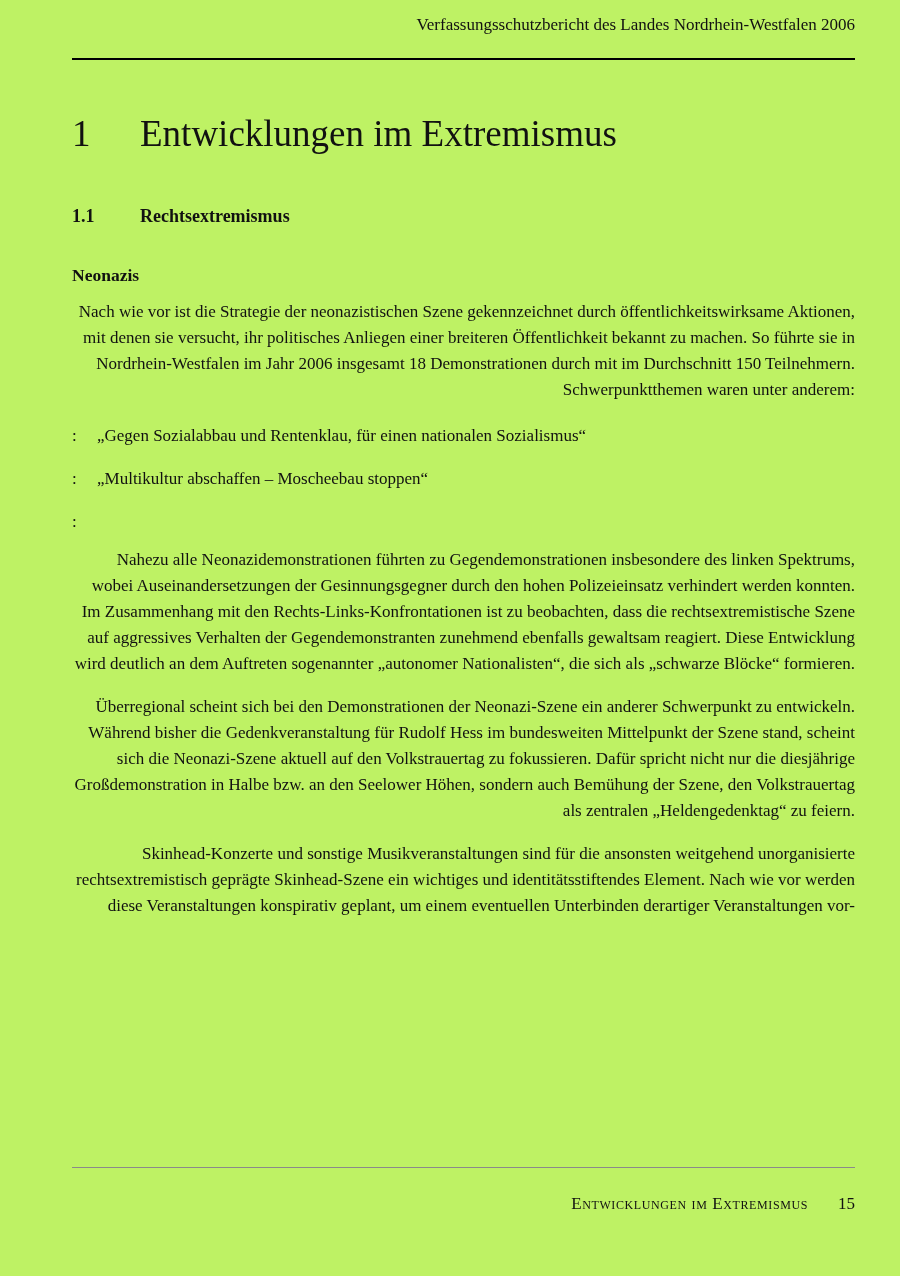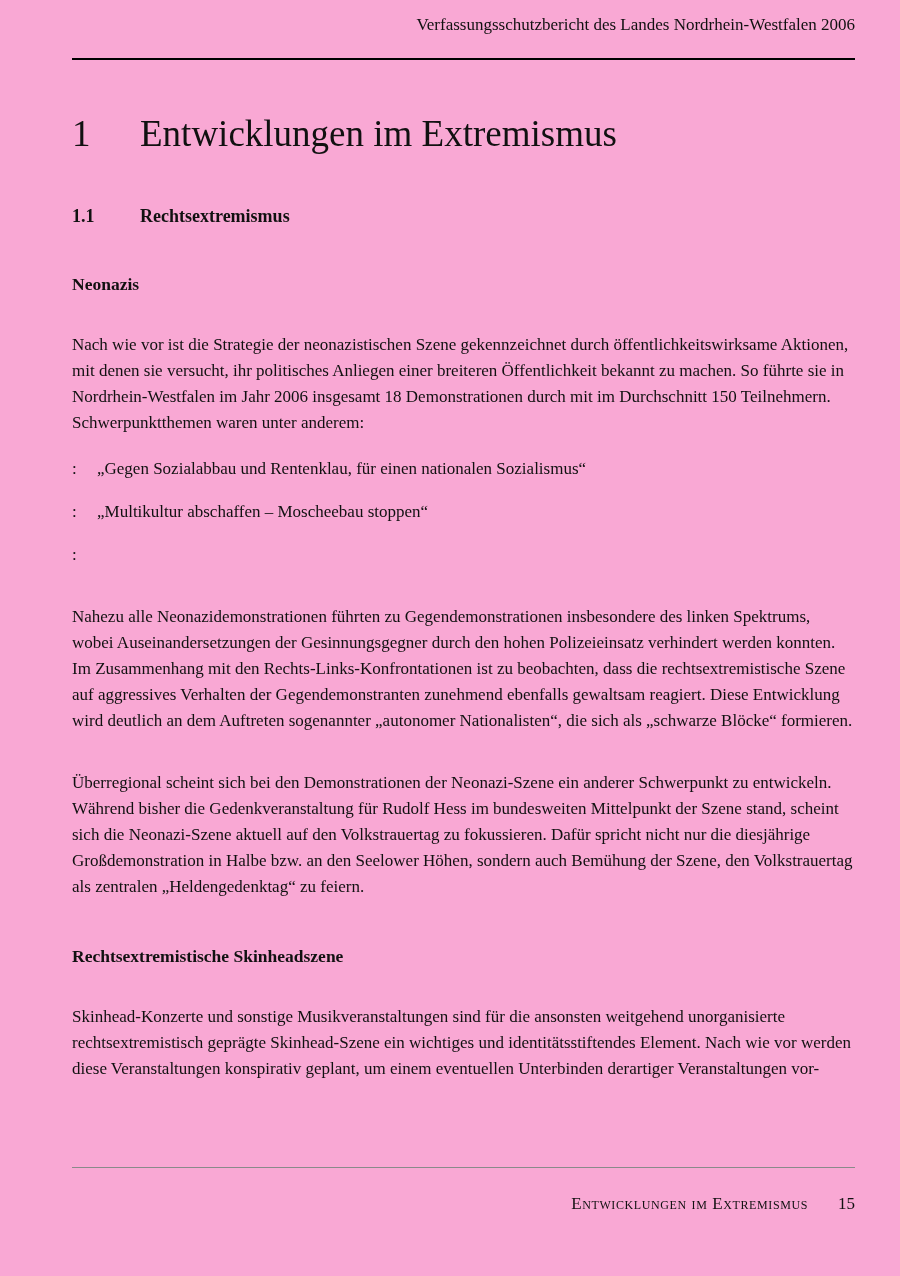--- a/index.html
+++ b/index.html
@@ -5,21 +5,21 @@
   html, body {
     margin: 0;
     padding: 0;
     background: #ffffff;
   }
   .page {
     position: relative;
     width: 900px;
     height: 1276px;
     margin: 0 auto;
-    background: #f9a8d4;
+    background: #bef264;
     font-family: "Liberation Serif", "DejaVu Serif", serif;
     color: #111111;
     box-sizing: border-box;
     overflow: hidden;
   }
   .content {
     position: absolute;
     left: 72px;
     right: 45px;
     top: 0;
@@ -52,30 +52,30 @@
     font-size: 18px;
     font-weight: bold;
     line-height: 24px;
     display: flex;
   }
   .section-heading .num {
     display: inline-block;
     min-width: 68px;
   }
   .sub-heading {
-    margin-top: 44px;
+    margin-top: 35px;
     font-size: 17.5px;
     font-weight: bold;
     line-height: 24px;
   }
   .para {
-    margin-top: 36px;
+    margin-top: 12px;
     font-size: 17px;
     line-height: 26px;
-    text-align: left;
+    text-align: right;
   }
   .bullet-list {
     margin-top: 20px;
   }
   .bullet-item {
     display: flex;
     margin-top: 17px;
     font-size: 17px;
     line-height: 26px;
   }
@@ -146,21 +146,20 @@
       </div>
       <div class="bullet-item">
         <span class="marker">:</span>
       </div>
     </div>
 
     <p class="para">Nahezu alle Neonazidemonstrationen führten zu Gegendemonstrationen insbesondere des linken Spektrums, wobei Auseinandersetzungen der Gesinnungsgegner durch den hohen Polizeieinsatz verhindert werden konnten. Im Zusammenhang mit den Rechts-Links-Konfrontationen ist zu beobachten, dass die rechtsextremistische Szene auf aggressives Verhalten der Gegendemonstranten zunehmend ebenfalls gewaltsam reagiert. Diese Entwicklung wird deutlich an dem Auftreten sogenannter „autonomer Nationalisten“, die sich als „schwarze Blöcke“ formieren.</p>
 
     <p class="para">Überregional scheint sich bei den Demonstrationen der Neonazi-Szene ein anderer Schwerpunkt zu entwickeln. Während bisher die Gedenkveranstaltung für Rudolf Hess im bundesweiten Mittelpunkt der Szene stand, scheint sich die Neonazi-Szene aktuell auf den Volkstrauertag zu fokussieren. Dafür spricht nicht nur die diesjährige Großdemonstration in Halbe bzw. an den Seelower Höhen, sondern auch Bemühung der Szene, den Volkstrauertag als zentralen „Heldengedenktag“ zu feiern.</p>
 
-    <div class="sub-heading">Rechtsextremistische Skinheadszene</div>
 
     <p class="para">Skinhead-Konzerte und sonstige Musikveranstaltungen sind für die ansonsten weitgehend unorganisierte rechtsextremistisch geprägte Skinhead-Szene ein wichtiges und identitätsstiftendes Element. Nach wie vor werden diese Veranstaltungen konspirativ geplant, um einem eventuellen Unterbinden derartiger Veranstaltungen vor-</p>
 
   </div>
 
   <div class="footer">
     <hr class="footer-rule">
     <div class="footer-row">
       <span class="footer-label">Entwicklungen im Extremismus</span>
       <span class="footer-page-number">15</span>

